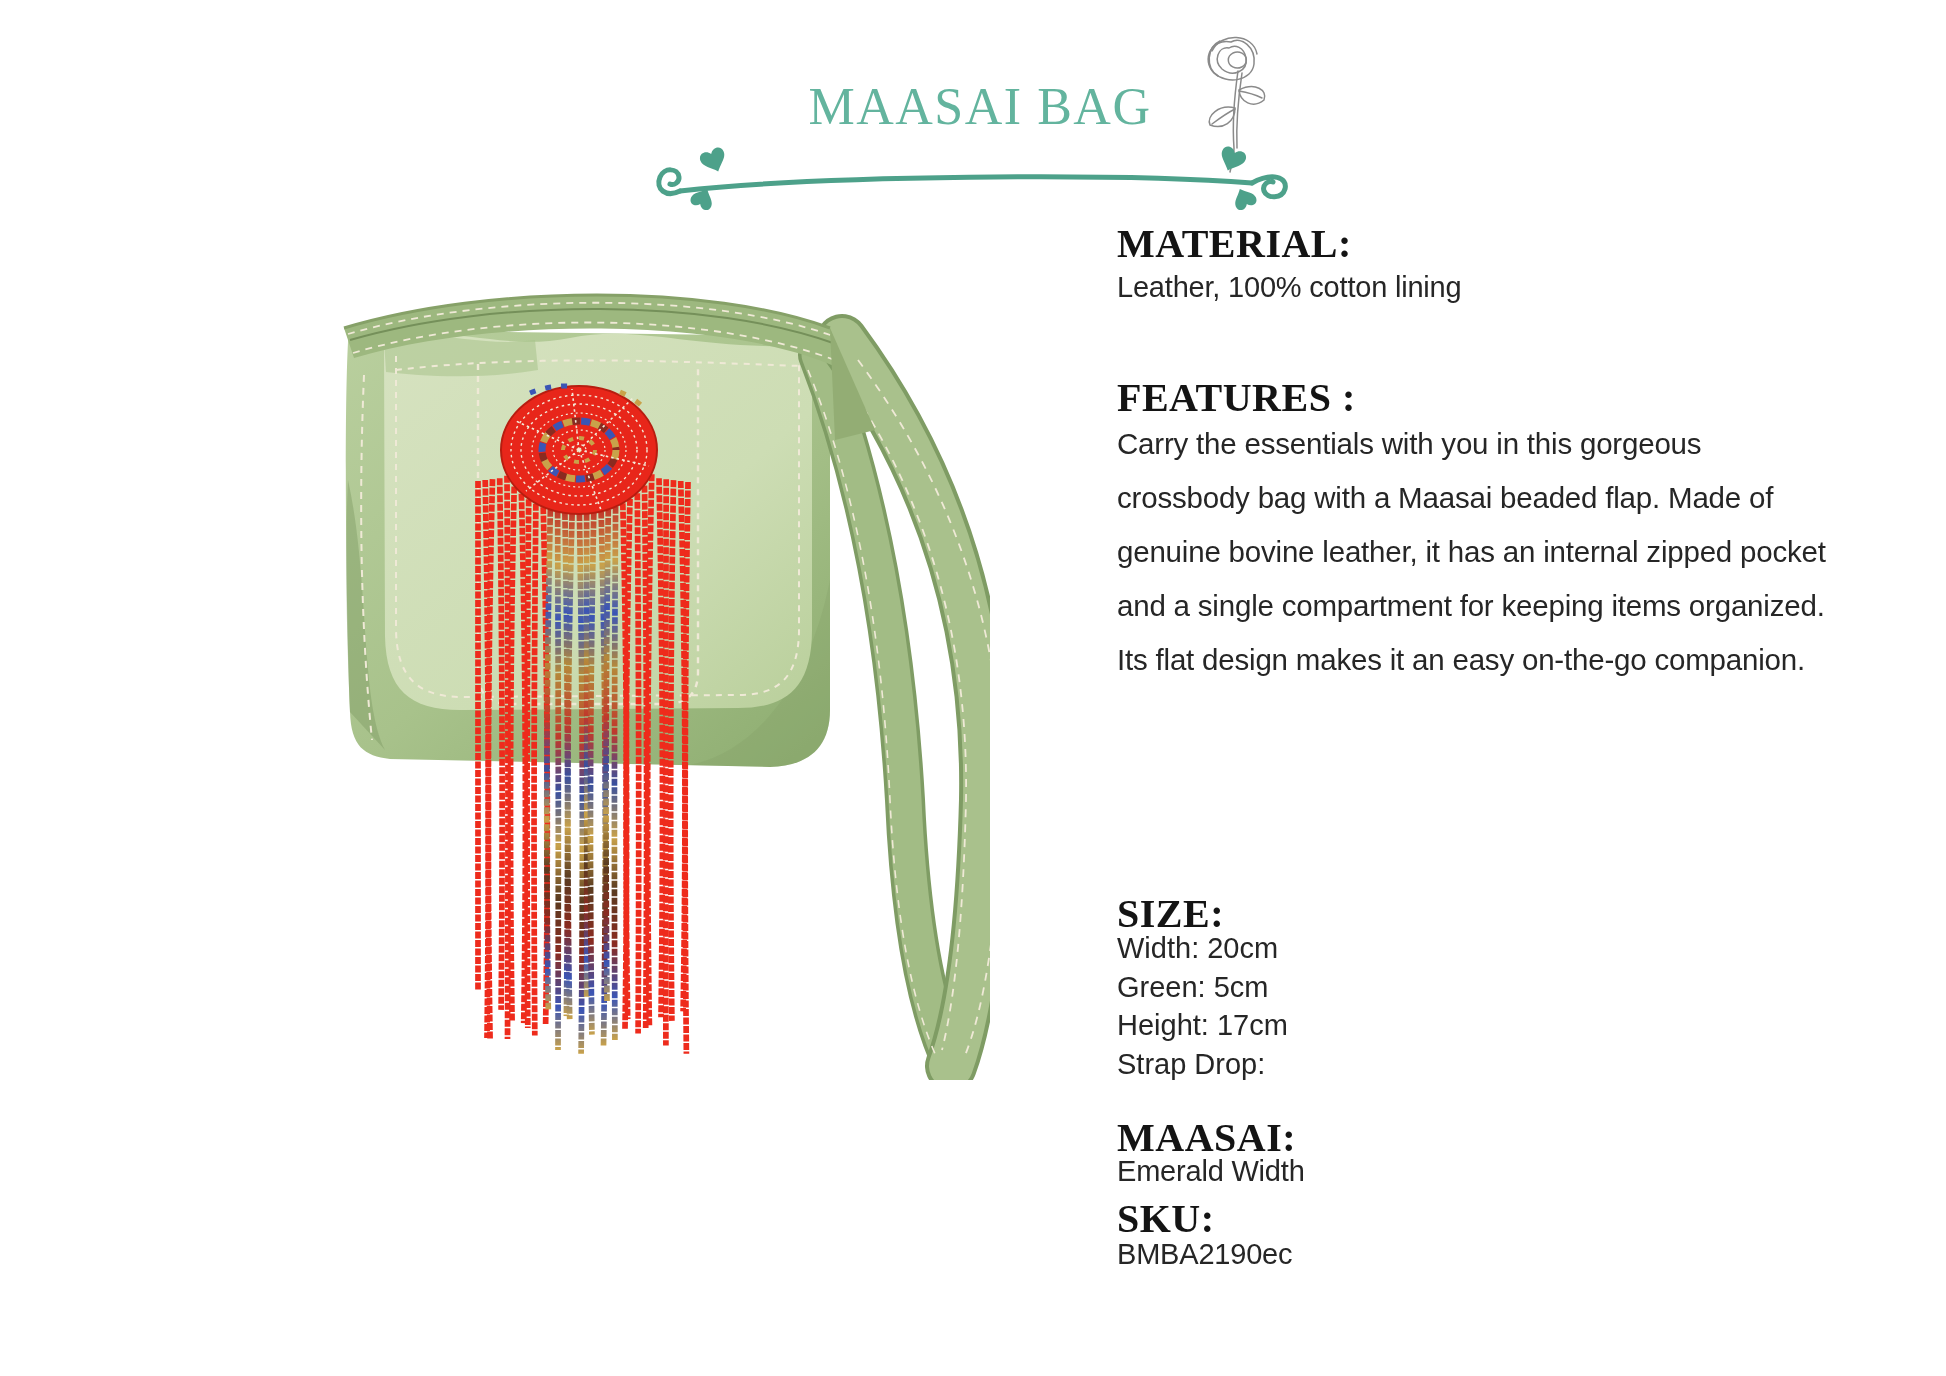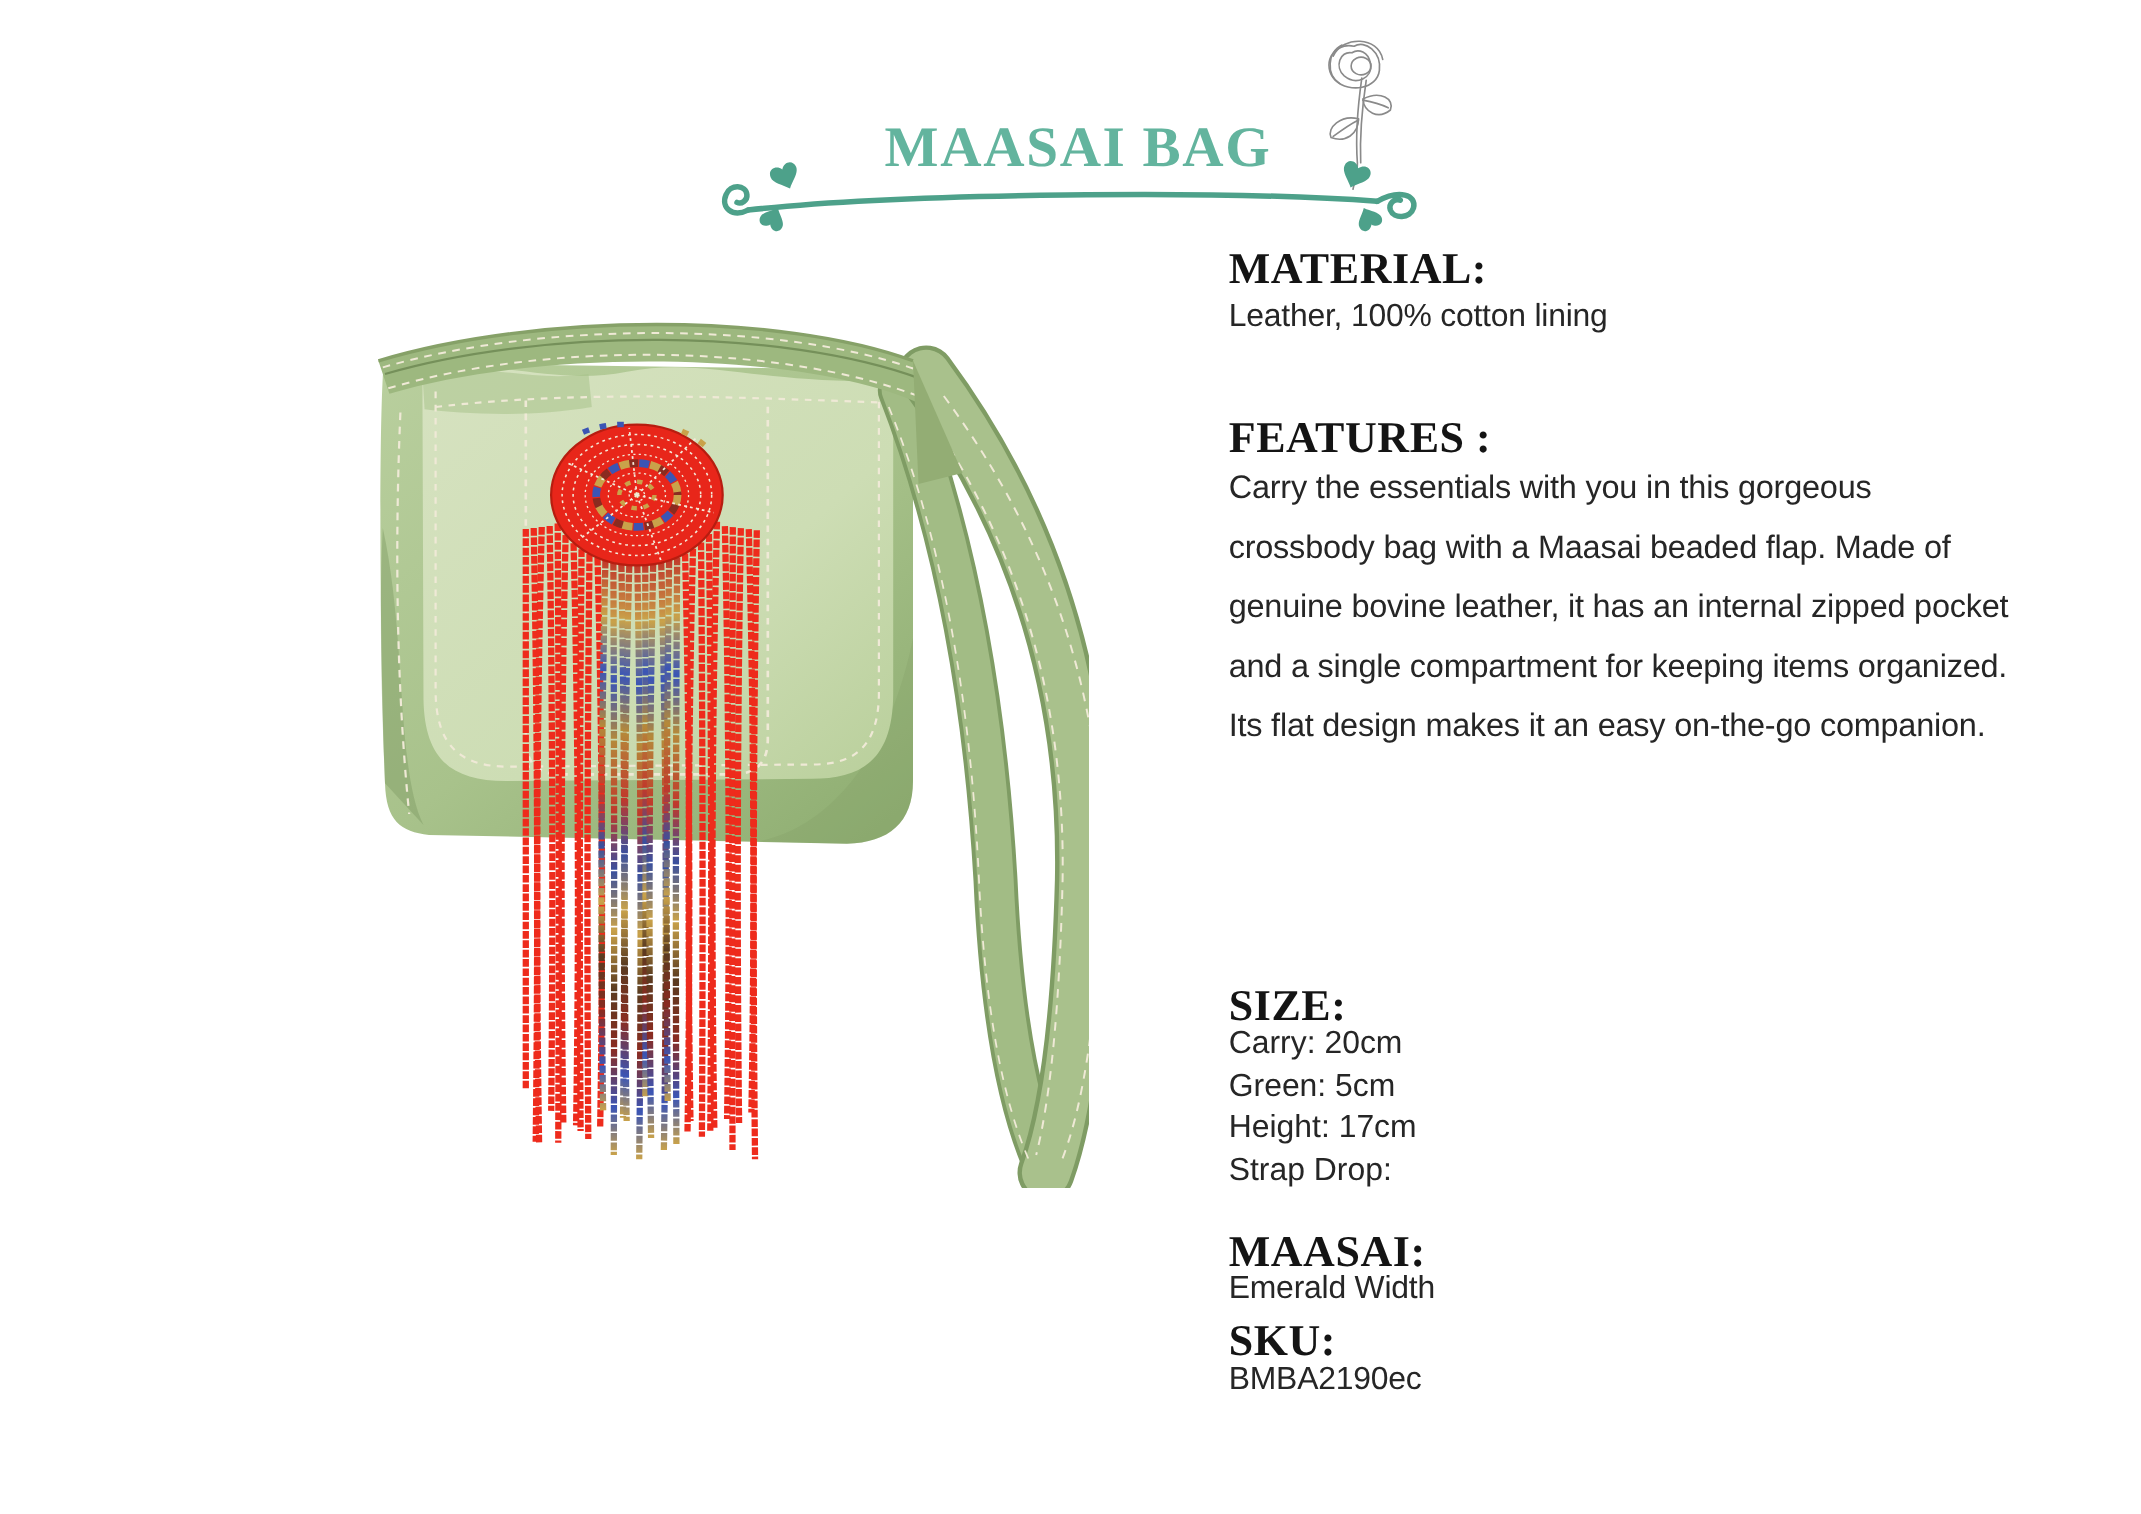--- a/index.html
+++ b/index.html
@@ -1,21 +1,21 @@
 <!DOCTYPE html>
 <html><head>
 <meta charset="utf-8">
 <style>
   html,body{margin:0;padding:0;background:#fff;}
   .page{position:relative;width:1946px;height:1376px;background:#ffffff;overflow:hidden;
         font-family:"Liberation Sans",sans-serif;color:#272727;}
   
   .title{position:absolute;left:700px;top:81px;width:560px;text-align:center;
          font-family:"Liberation Serif",serif;font-size:52px;line-height:1;
-         color:#63b49e;letter-spacing:1.5px;font-weight:700;margin-top:28px;}
+         color:#63b49e;letter-spacing:1.5px;font-weight:400;}
   .rose{position:absolute;left:1193px;top:30px;}
   .divider{position:absolute;left:650px;top:146px;}
   
   .col{position:absolute;left:1117px;width:740px;}
   .h{font-family:"Liberation Serif",serif;font-weight:700;font-size:40px;line-height:1;
      color:#141414;letter-spacing:0.5px;}
   .v{font-size:29px;line-height:1.25;color:#262626;letter-spacing:-0.2px;}
   .para{font-size:29.5px;line-height:54px;color:#262626;width:725px;letter-spacing:-0.2px;}
   .sizeline{font-size:29px;line-height:38.5px;color:#262626;}
   
@@ -180,21 +180,21 @@
   </div>
 
   <div class="col" style="top:224px"><span class="h">MATERIAL:</span></div>
   <div class="col v" style="top:269px"><span>Leather, 100% cotton lining</span></div>
 
   <div class="col" style="top:378px"><span class="h">FEATURES :</span></div>
   <div class="col para" style="top:417px">Carry the essentials with you in this gorgeous crossbody bag with a Maasai beaded flap. Made of genuine bovine leather, it has an internal zipped pocket and a single compartment for keeping items organized. Its flat design makes it an easy on-the-go companion.</div>
 
   <div class="col" style="top:894px"><span class="h">SIZE:</span></div>
   <div class="col" style="top:929px">
-    <div class="sizeline">Carry: 20cm</div>
+    <div class="sizeline">Width: 20cm</div>
     <div class="sizeline">Green: 5cm</div>
     <div class="sizeline">Height: 17cm</div>
     <div class="sizeline">Strap Drop:</div>
   </div>
 
   <div class="col" style="top:1118px"><span class="h">MAASAI:</span></div>
   <div class="col v" style="top:1153px"><span>Emerald Width</span></div>
 
   <div class="col" style="top:1199px"><span class="h">SKU:</span></div>
   <div class="col v" style="top:1236px"><span>BMBA2190ec</span></div>

